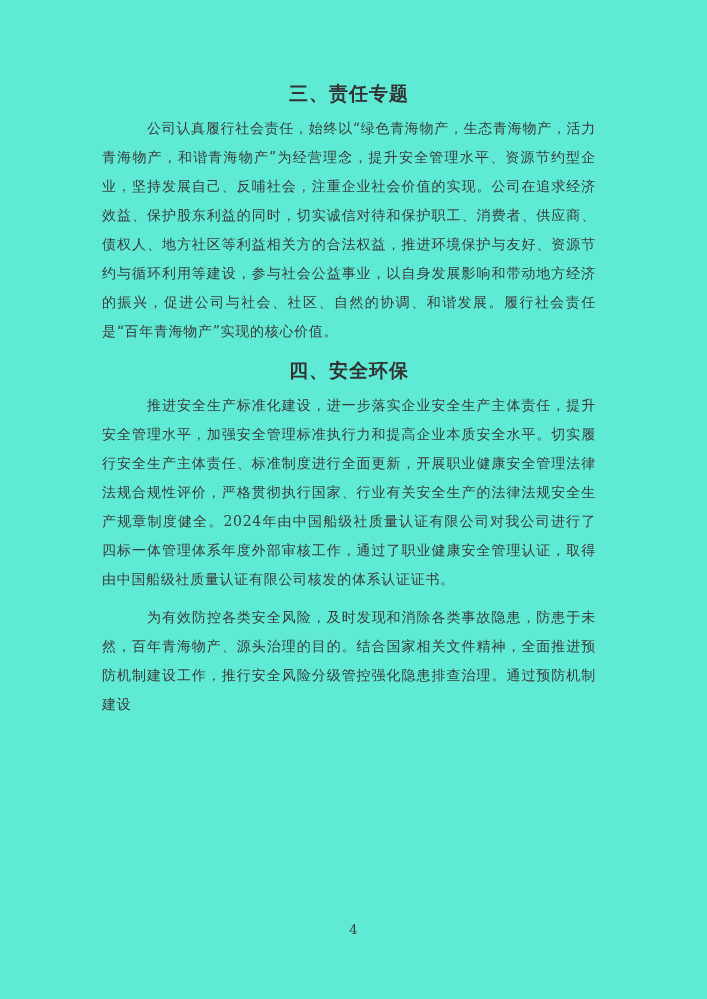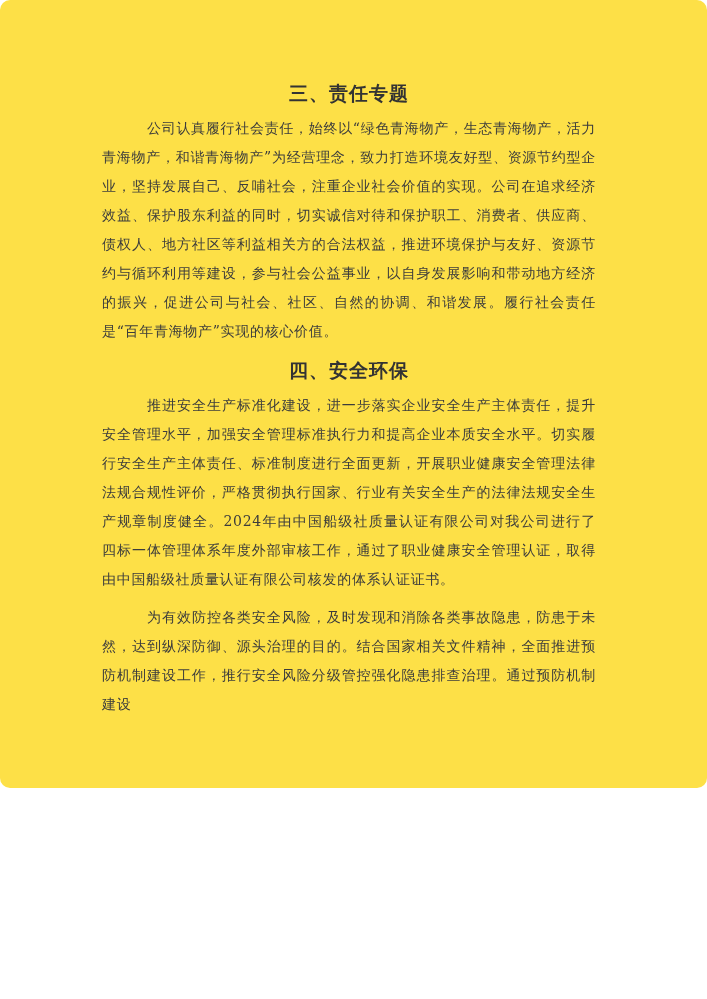--- a/index.html
+++ b/index.html
@@ -3,26 +3,25 @@
 <meta charset="utf-8">
 <style>
   html, body {
     margin: 0;
     padding: 0;
     background: #ffffff;
   }
   .page {
     position: relative;
     width: 707px;
-    height: 788px;
-    background: #fde047;
+    height: 999px;
+    background: #5eead4;
     overflow: hidden;
     font-family: "DejaVu Serif", "Liberation Serif", serif;
     color: #3c3c3c;
-    border-radius: 10px;
   }
   .content {
     position: absolute;
     left: 102px;
     top: 82px;
     width: 494px;
   }
   .section-heading {
     font-family: "DejaVu Sans", "Liberation Sans", sans-serif;
     font-size: 19px;
@@ -55,21 +54,21 @@
     line-height: 16px;
     color: #3c3c3c;
   }
 </style>
 </head>
 <body>
 
 <div class="page">
   <div class="content">
     <h2 class="section-heading">三、责任专题</h2>
-    <p class="para">公司认真履行社会责任，始终以“绿色青海物产，生态青海物产，活力青海物产，和谐青海物产”为经营理念，致力打造环境友好型、资源节约型企业，坚持发展自己、反哺社会，注重企业社会价值的实现。公司在追求经济效益、保护股东利益的同时，切实诚信对待和保护职工、消费者、供应商、债权人、地方社区等利益相关方的合法权益，推进环境保护与友好、资源节约与循环利用等建设，参与社会公益事业，以自身发展影响和带动地方经济的振兴，促进公司与社会、社区、自然的协调、和谐发展。履行社会责任是“百年青海物产”实现的核心价值。</p>
+    <p class="para">公司认真履行社会责任，始终以“绿色青海物产，生态青海物产，活力青海物产，和谐青海物产”为经营理念，提升安全管理水平、资源节约型企业，坚持发展自己、反哺社会，注重企业社会价值的实现。公司在追求经济效益、保护股东利益的同时，切实诚信对待和保护职工、消费者、供应商、债权人、地方社区等利益相关方的合法权益，推进环境保护与友好、资源节约与循环利用等建设，参与社会公益事业，以自身发展影响和带动地方经济的振兴，促进公司与社会、社区、自然的协调、和谐发展。履行社会责任是“百年青海物产”实现的核心价值。</p>
 
     <h2 class="section-heading second">四、安全环保</h2>
     <p class="para">推进安全生产标准化建设，进一步落实企业安全生产主体责任，提升安全管理水平，加强安全管理标准执行力和提高企业本质安全水平。切实履行安全生产主体责任、标准制度进行全面更新，开展职业健康安全管理法律法规合规性评价，严格贯彻执行国家、行业有关安全生产的法律法规安全生产规章制度健全。2024年由中国船级社质量认证有限公司对我公司进行了四标一体管理体系年度外部审核工作，通过了职业健康安全管理认证，取得由中国船级社质量认证有限公司核发的体系认证证书。</p>
-    <p class="para">为有效防控各类安全风险，及时发现和消除各类事故隐患，防患于未然，达到纵深防御、源头治理的目的。结合国家相关文件精神，全面推进预防机制建设工作，推行安全风险分级管控强化隐患排查治理。通过预防机制建设</p>
+    <p class="para">为有效防控各类安全风险，及时发现和消除各类事故隐患，防患于未然，百年青海物产、源头治理的目的。结合国家相关文件精神，全面推进预防机制建设工作，推行安全风险分级管控强化隐患排查治理。通过预防机制建设</p>
   </div>
 
   <div class="page-number">4</div>
 </div>
 
 </body></html>

